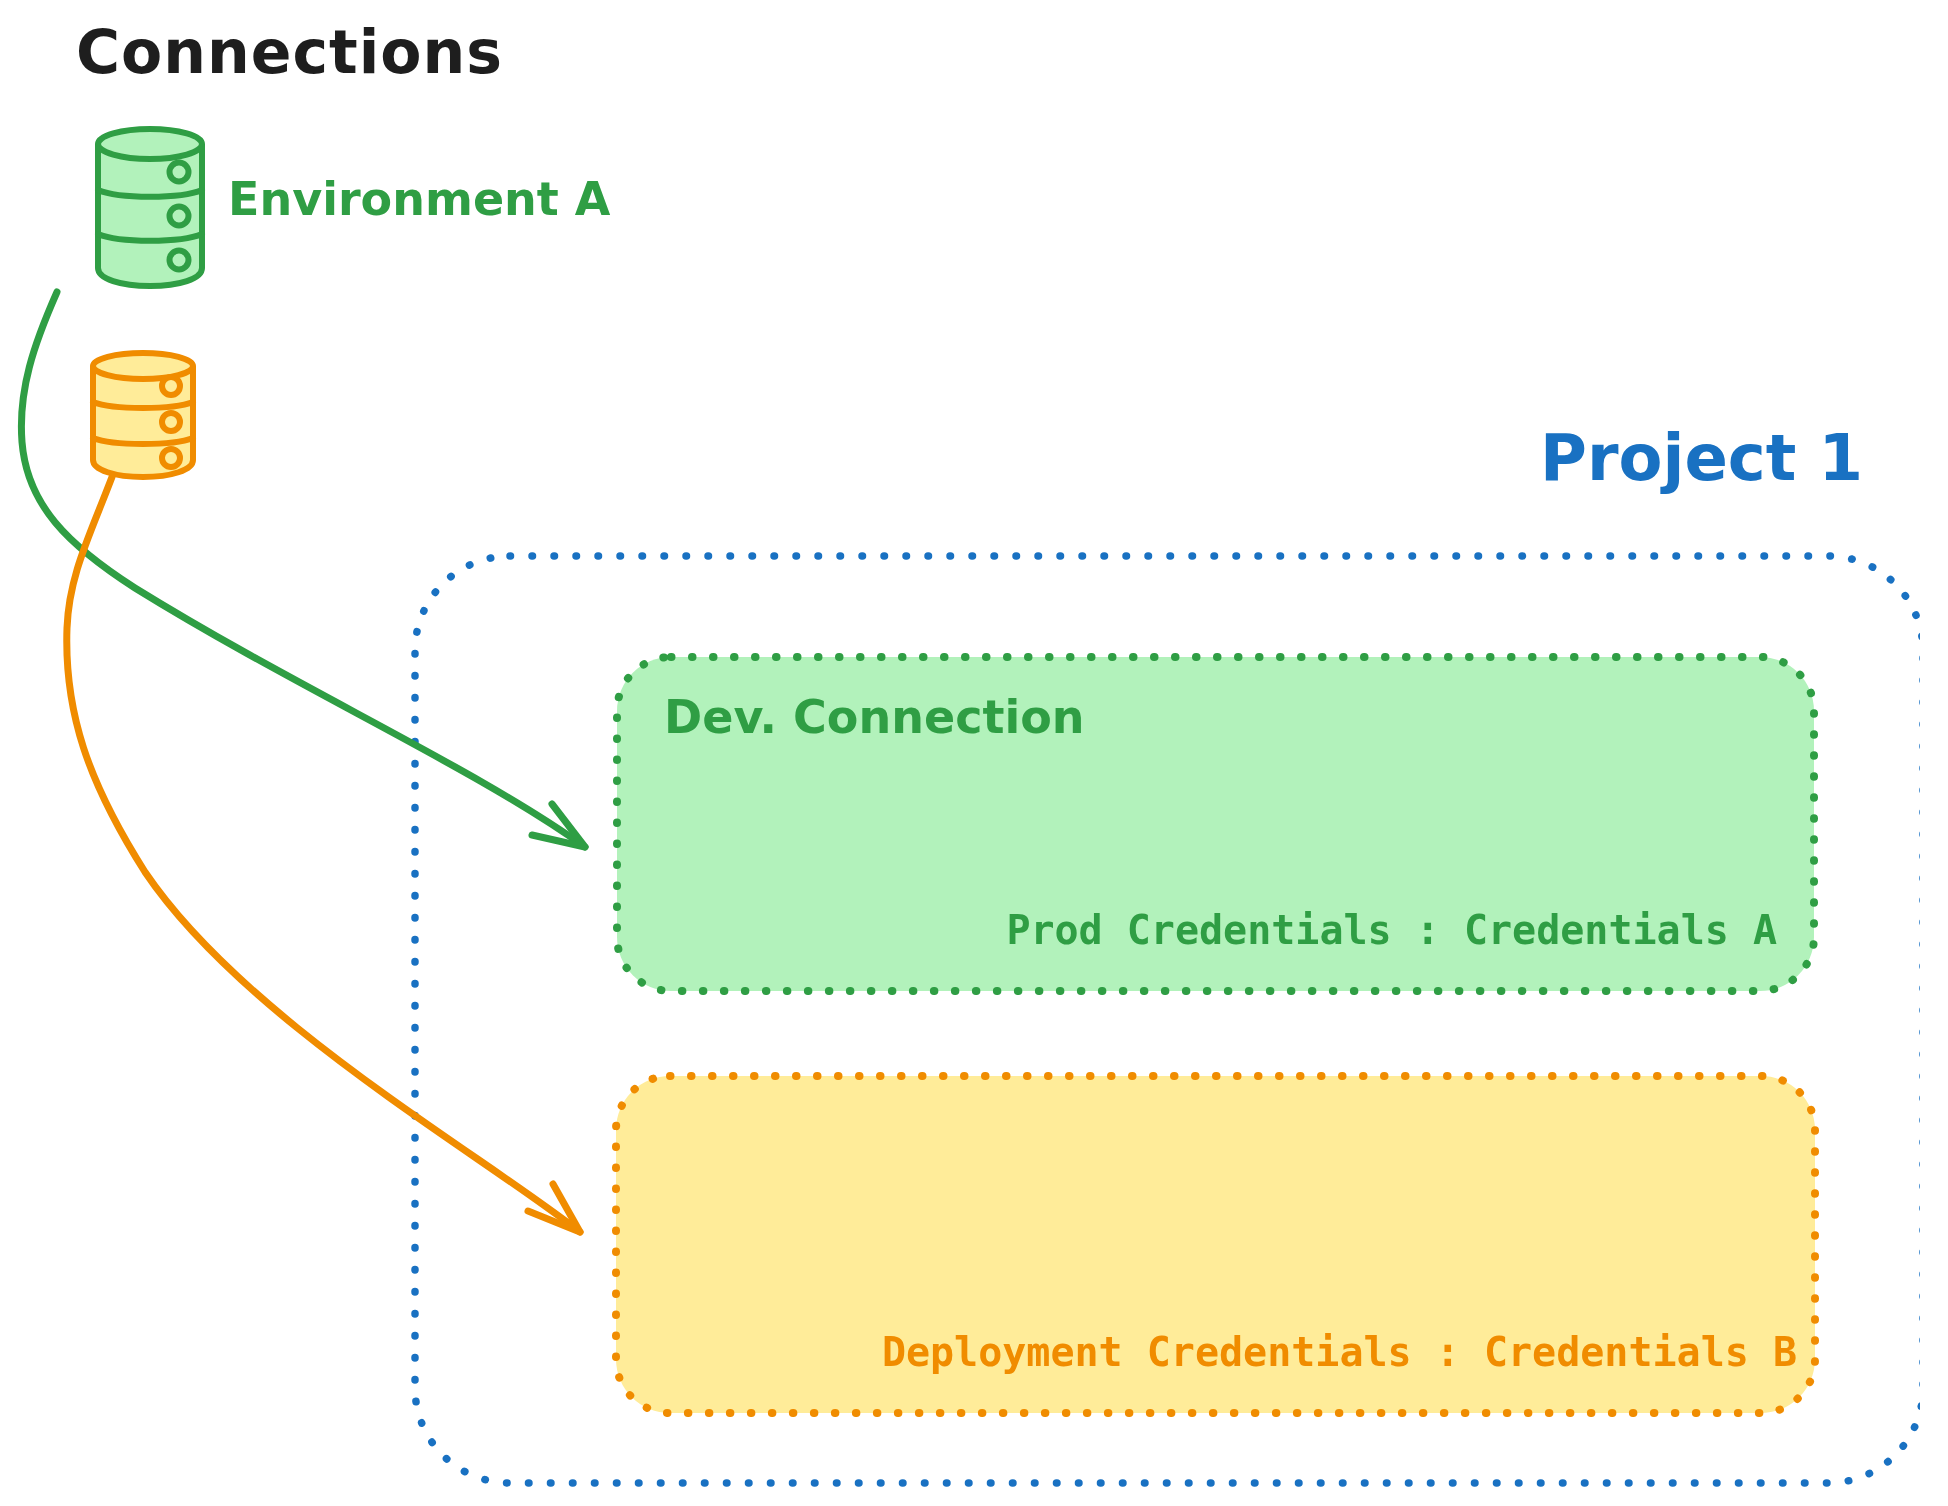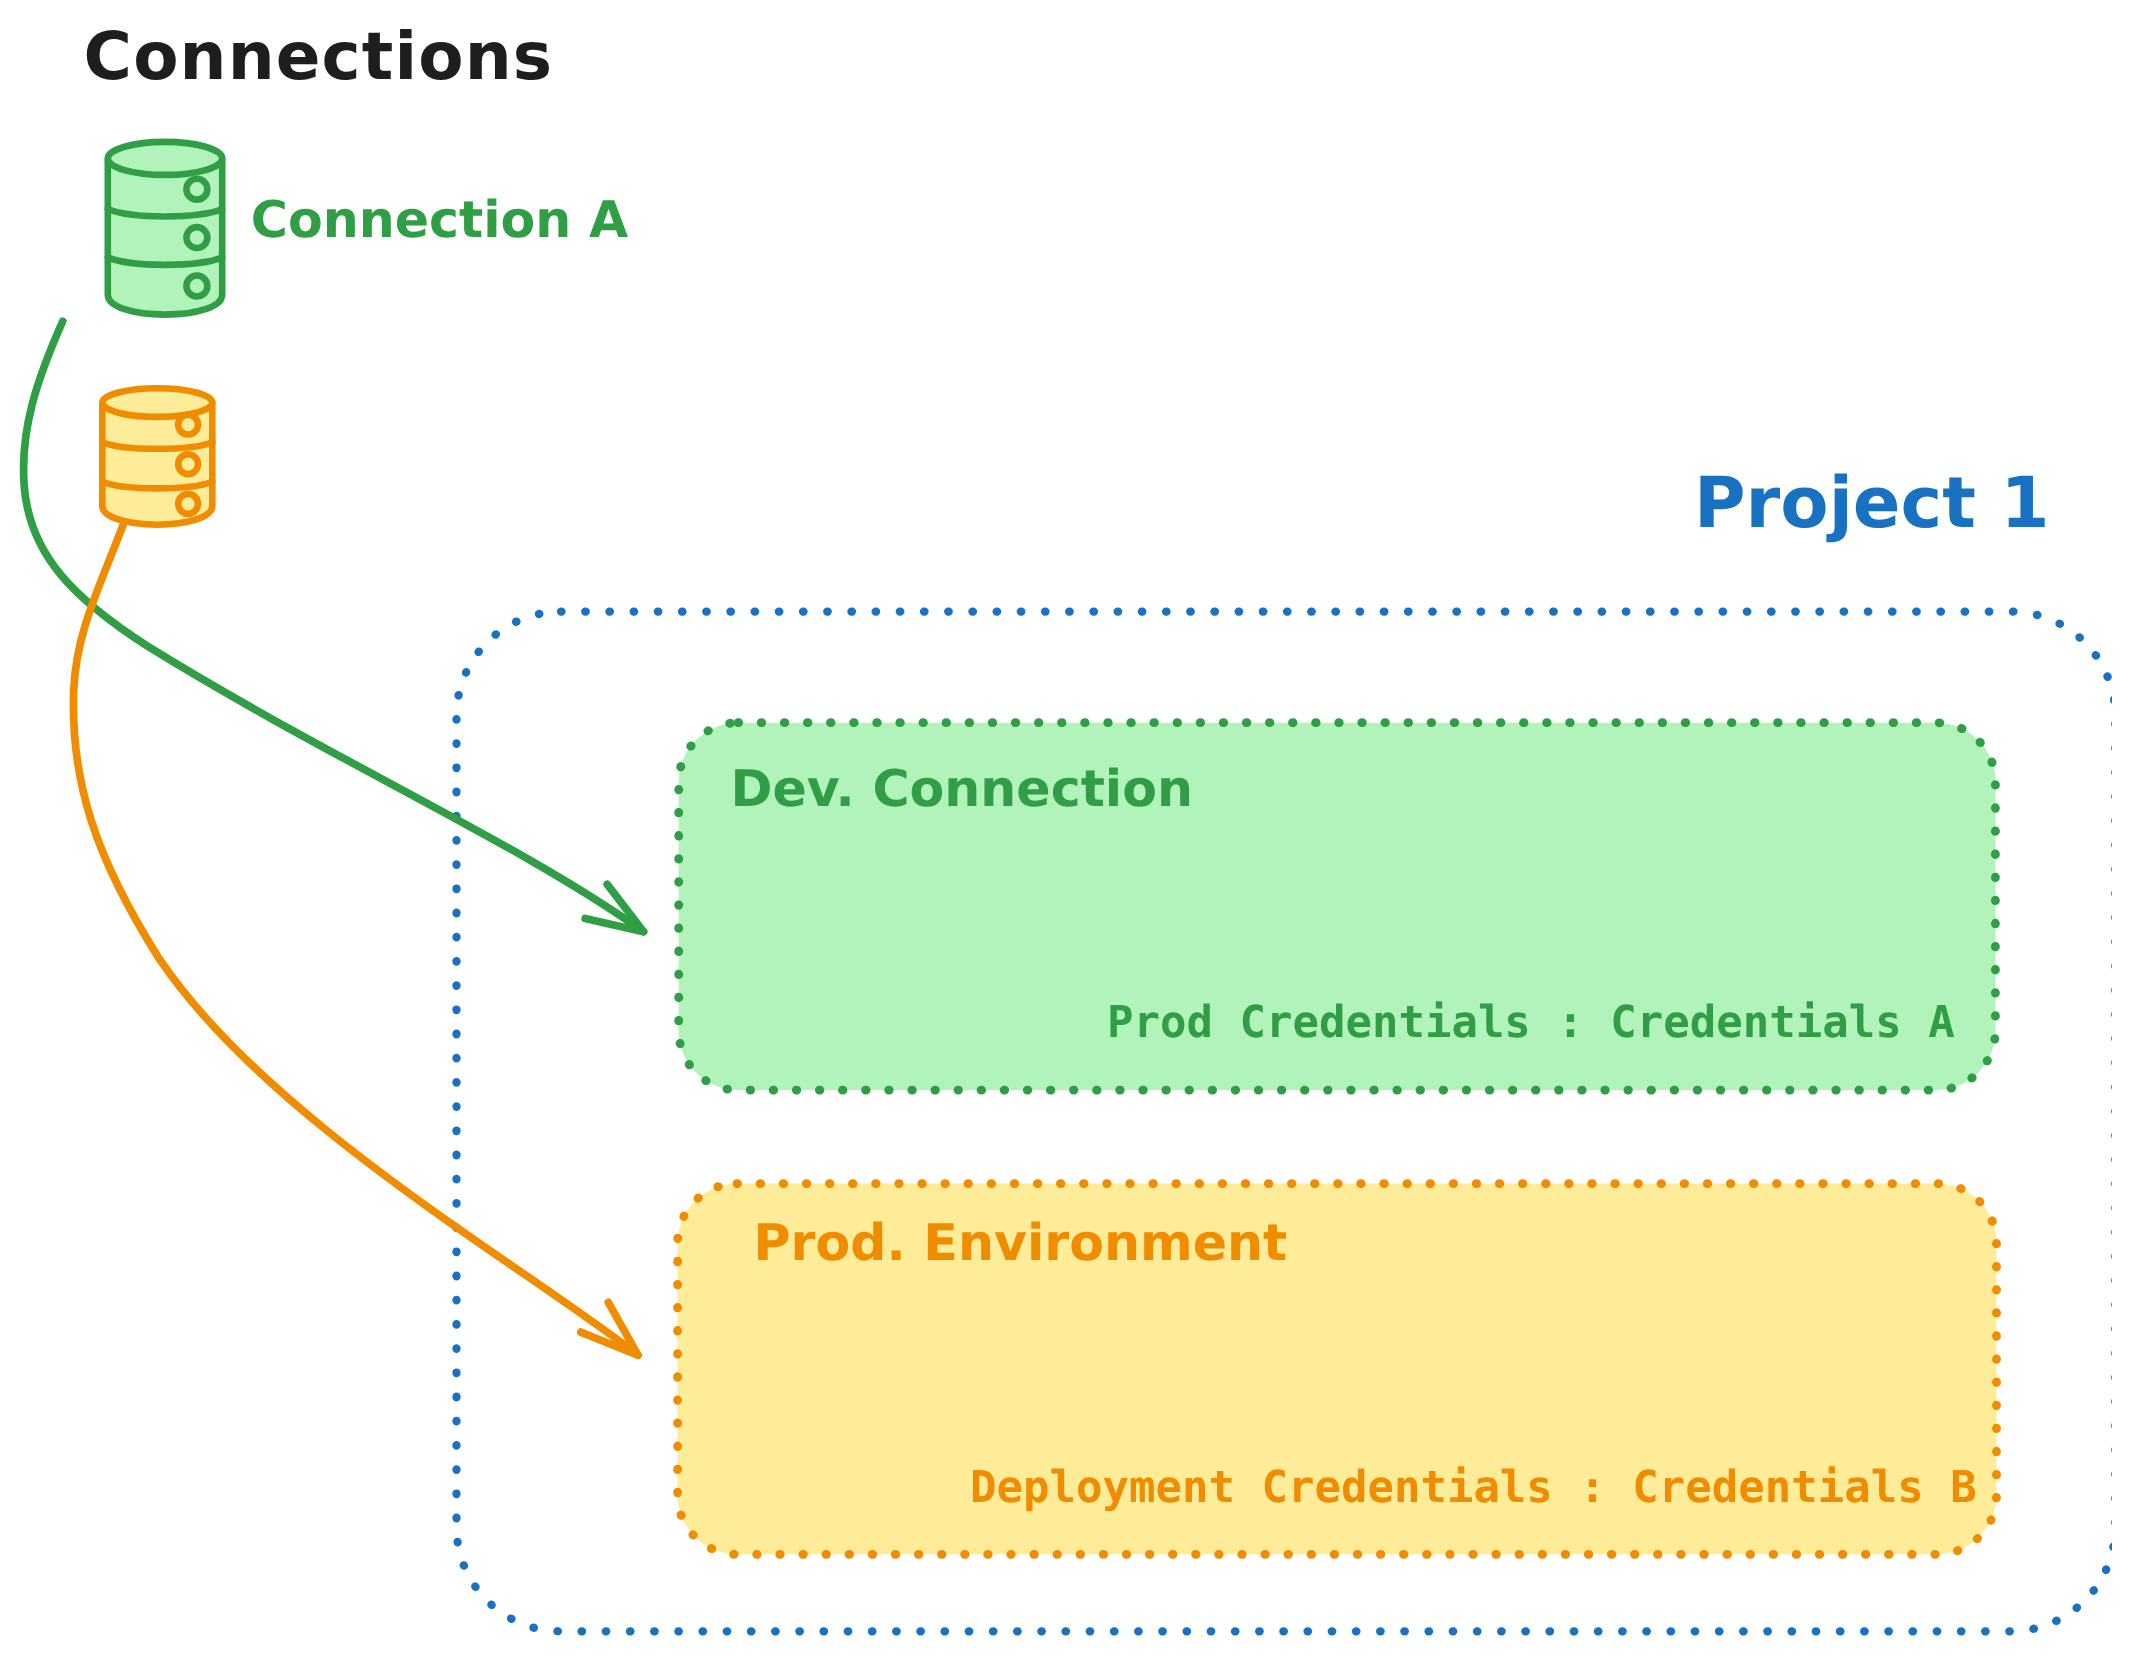--- a/index.html
+++ b/index.html
@@ -71,26 +71,25 @@
     </g>
 
     <g>
       <path d="M112 477 C90 535 69 575 67 628 C64 712 88 782 145 872 C245 1020 478 1152 580 1232" fill="none" stroke="var(--orange)" stroke-width="7" stroke-linecap="round"></path>
       <path d="M553 1184 L580 1232 L528 1211" fill="none" stroke="var(--orange)" stroke-width="7" stroke-linecap="round" stroke-linejoin="round"></path>
     </g>
   </svg>
 
   <div class="lbl hand t-connections">Connections</div>
 
-  <div class="lbl hand t-conn-a">Connection A</div>
+  <div class="lbl hand t-conn-a">Environment A</div>
 
 
   <div class="lbl hand t-project">Project 1</div>
 
   <div class="lbl hand t-dev">Dev. Connection</div>
 
   <div class="lbl mono t-dev-cred">Prod Credentials : Credentials A</div>
 
-  <div class="lbl hand t-prod">Prod. Environment</div>
 
   <div class="lbl mono t-prod-cred">Deployment Credentials : Credentials B</div>
 
 </div>
 
 </body></html>

